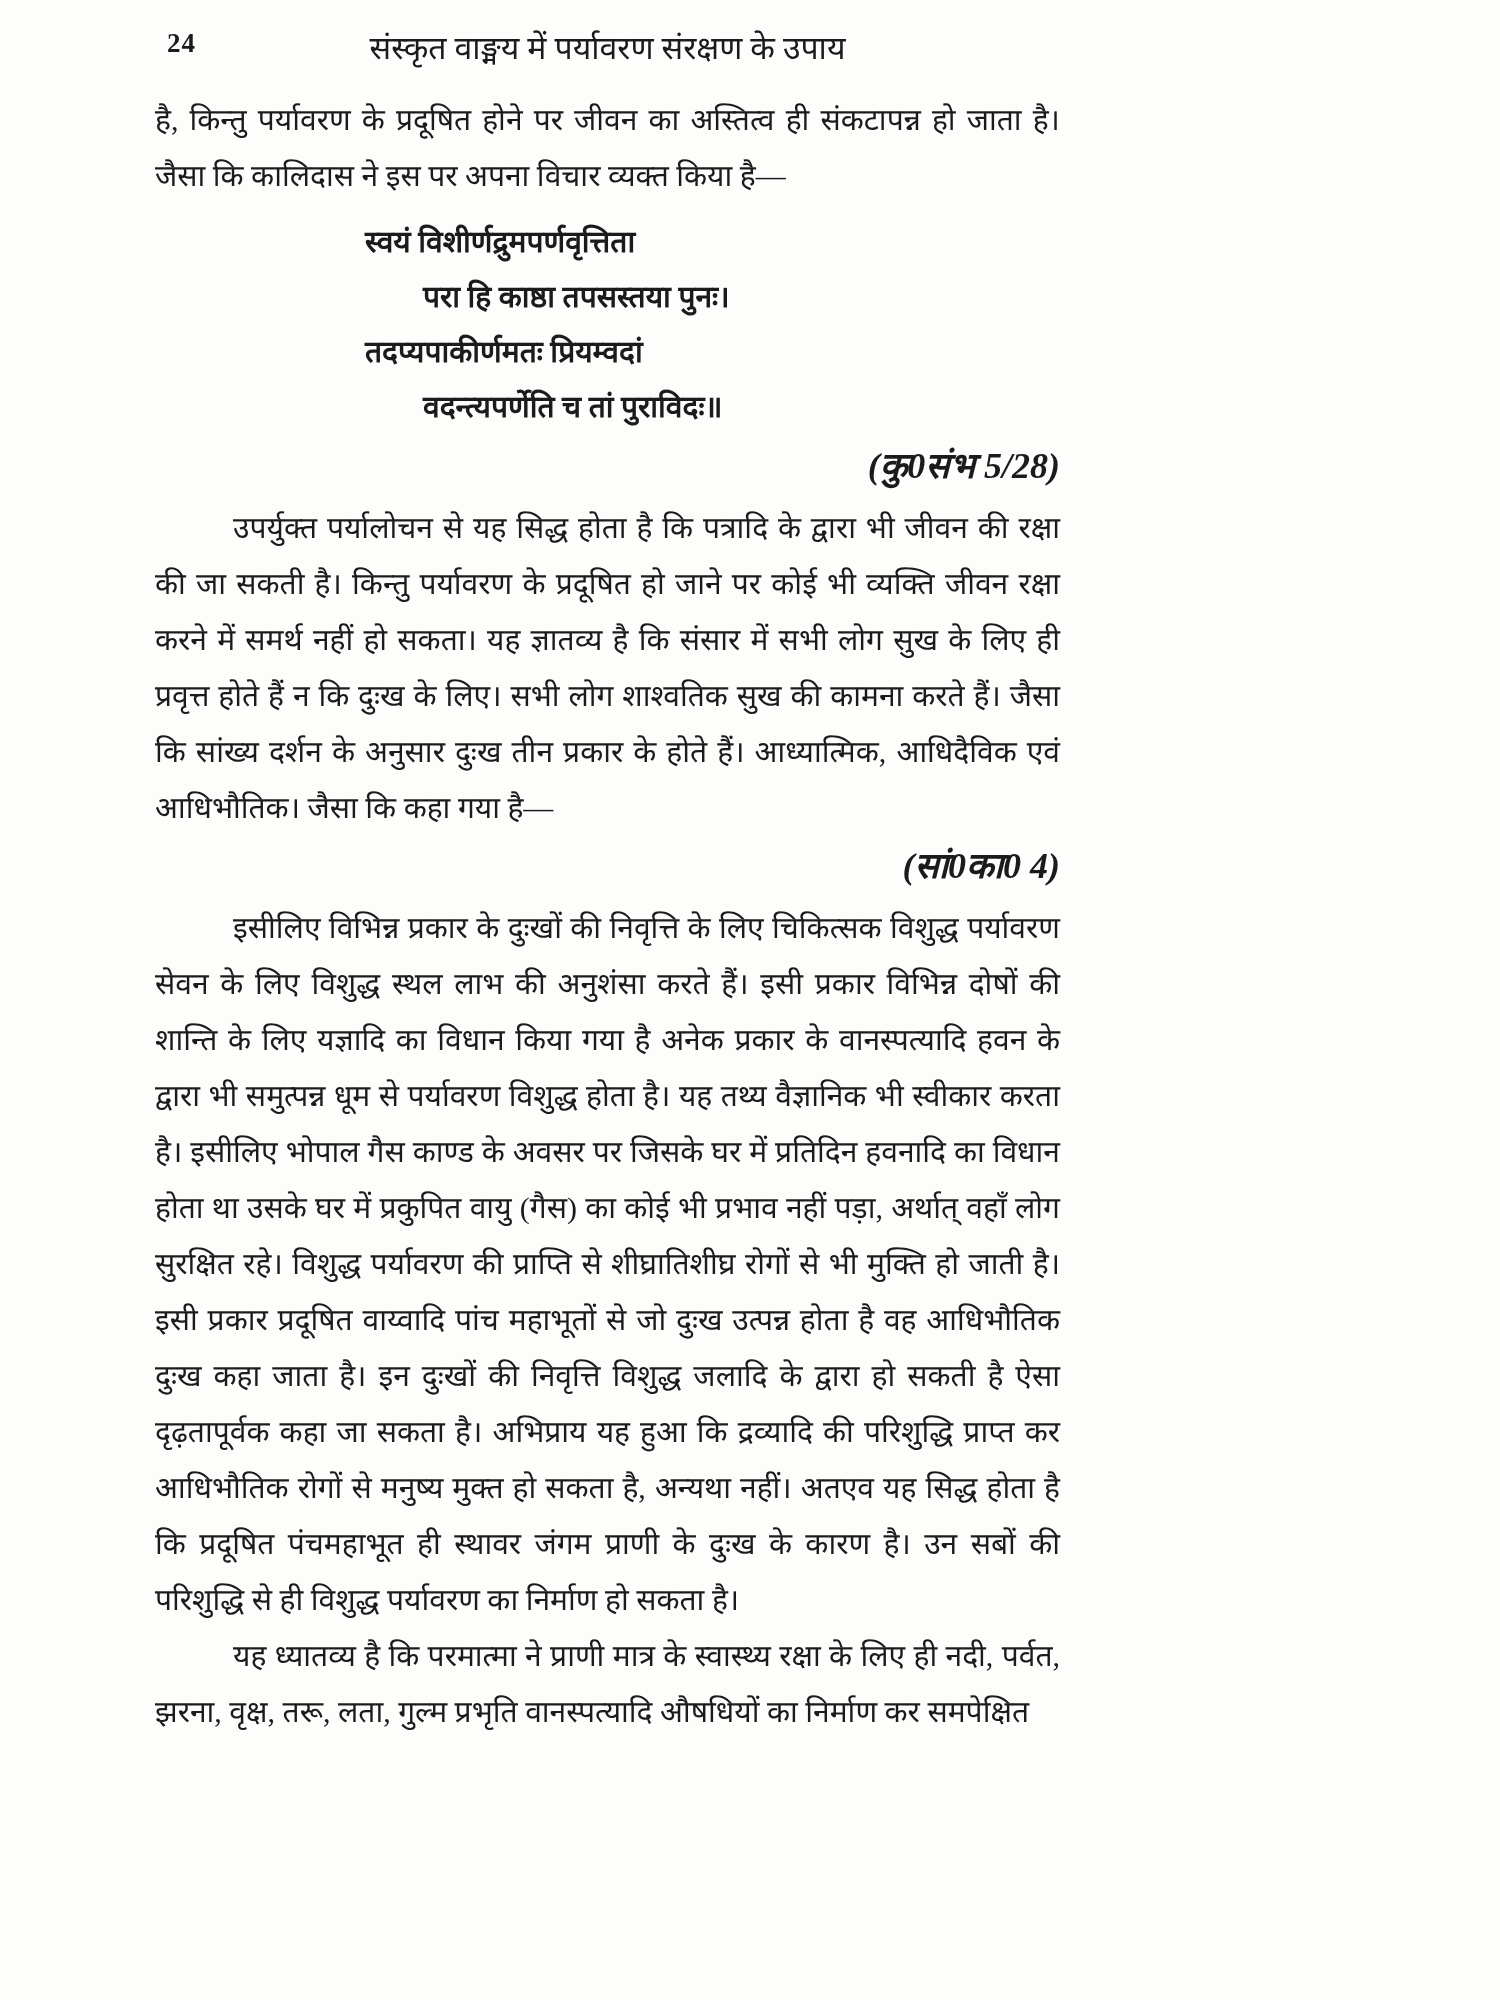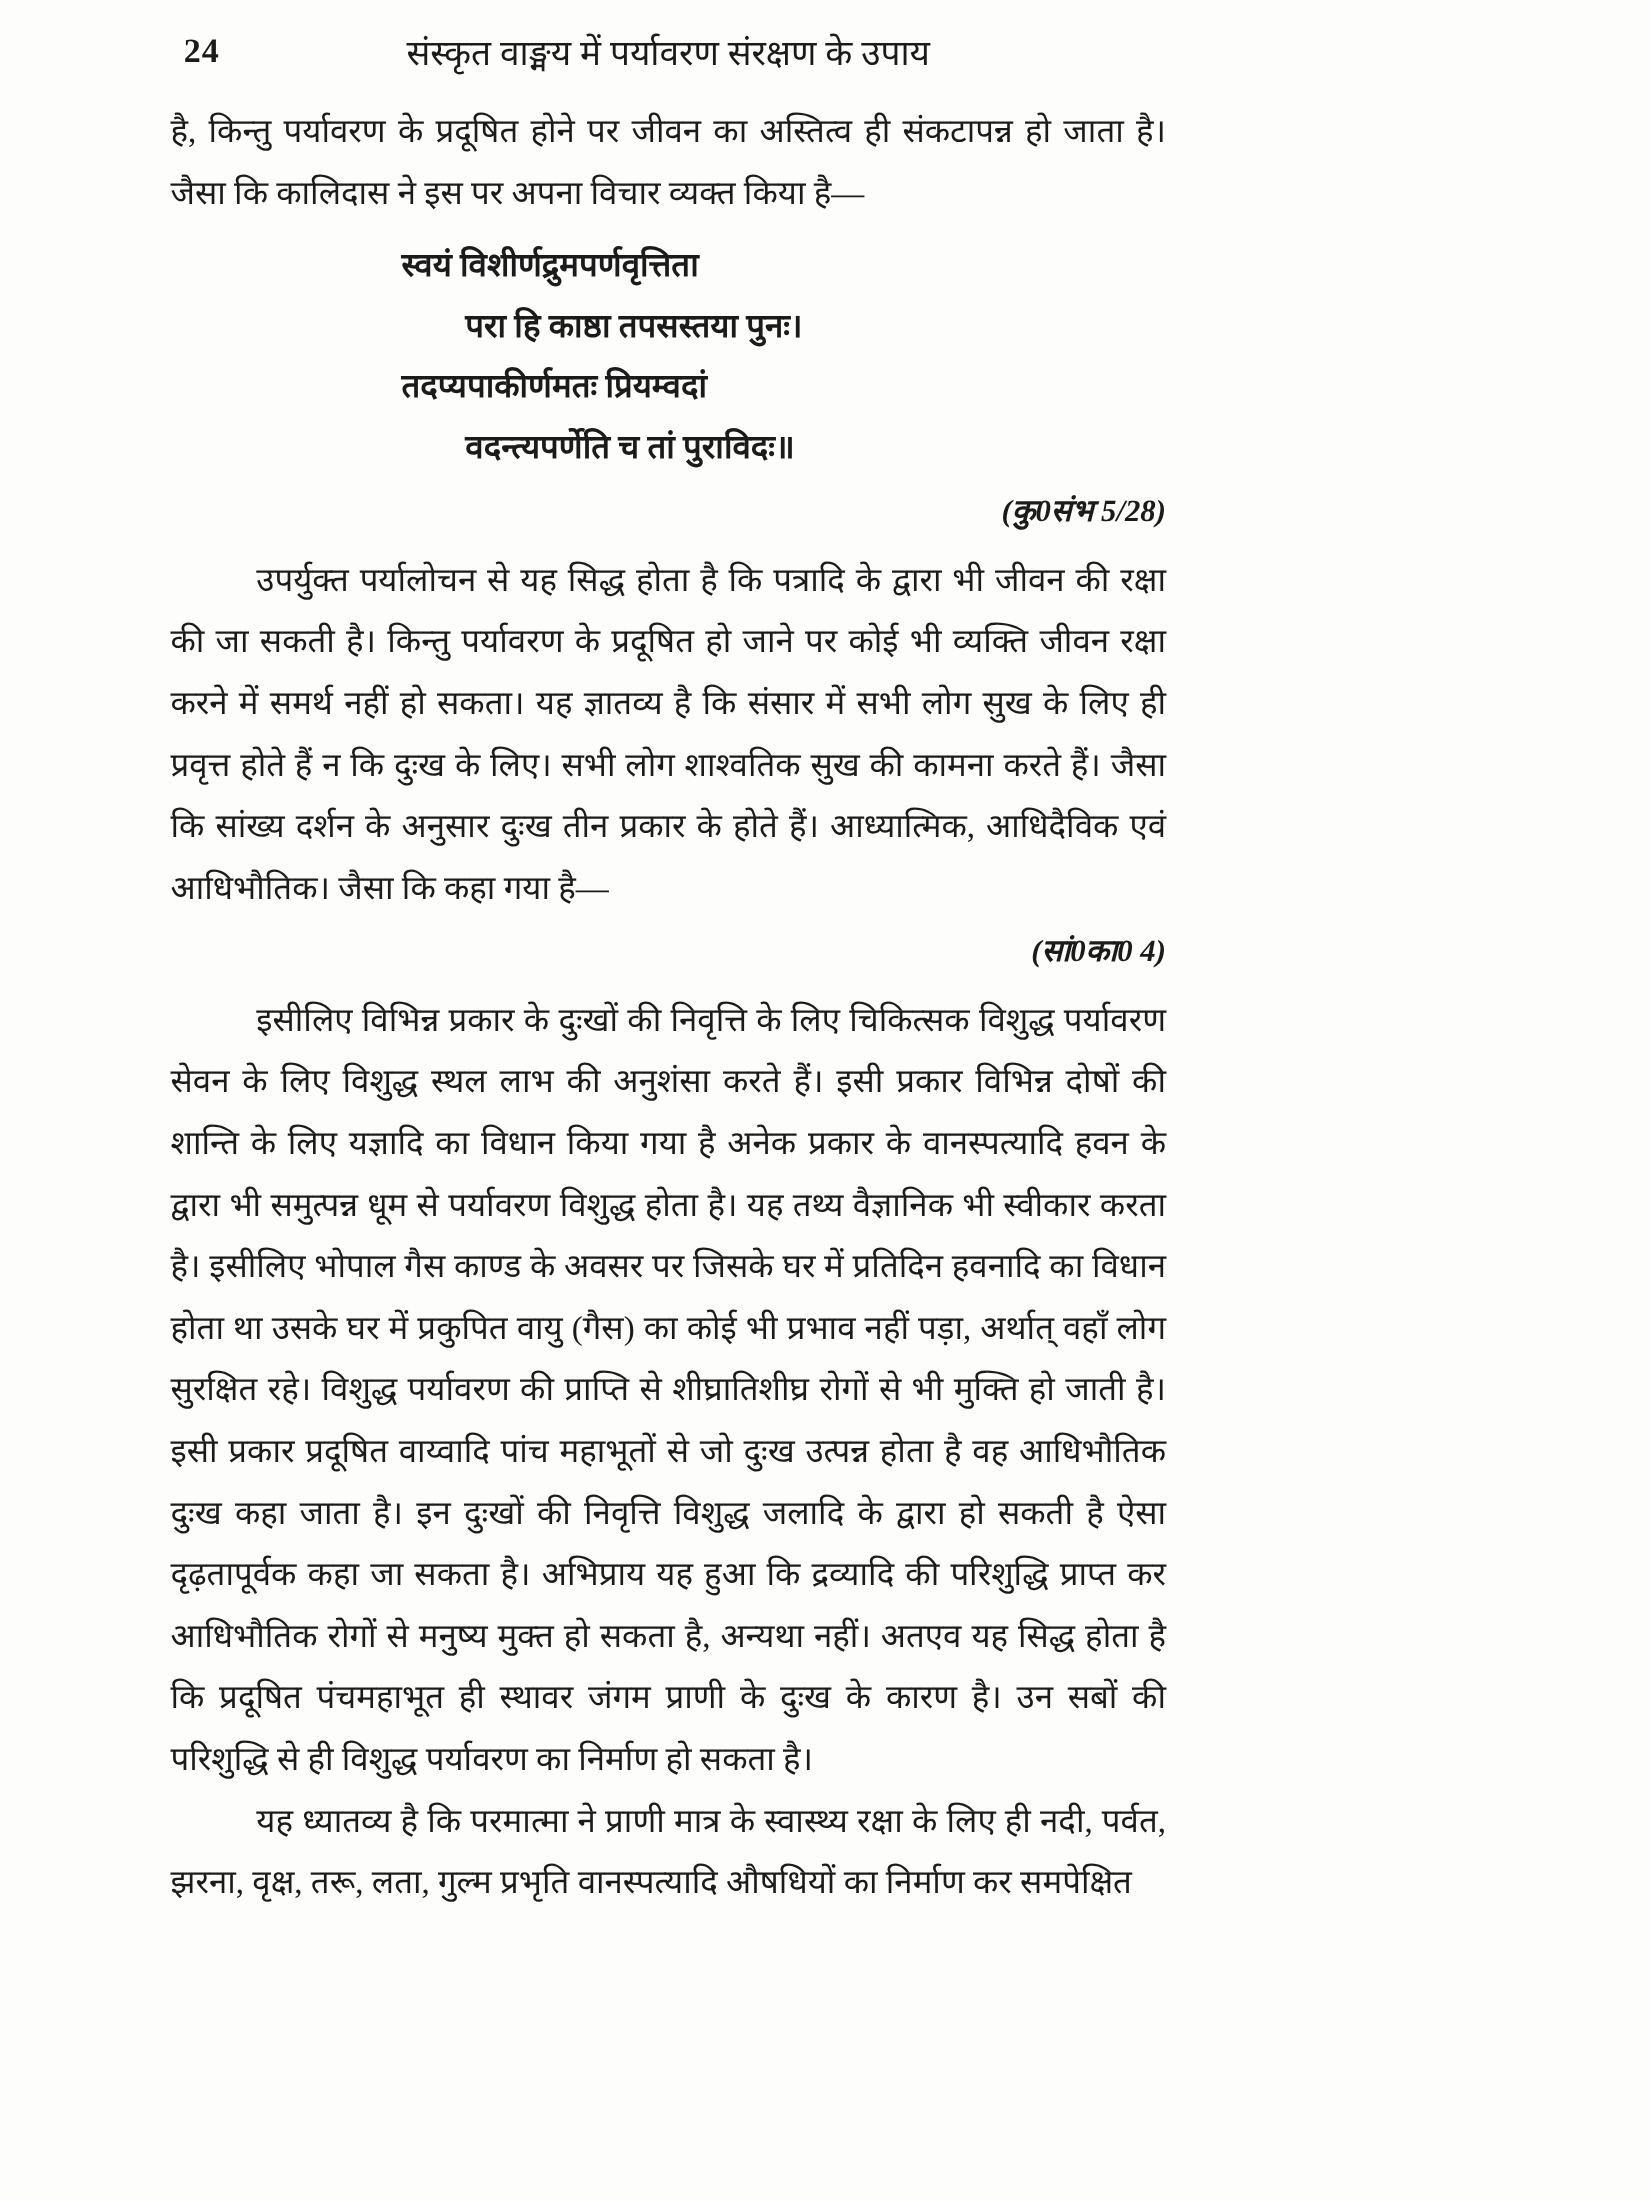--- a/index.html
+++ b/index.html
@@ -31,21 +31,21 @@
   
   .page-header {
     position: relative;
     width: 905px;
     height: 52px;
   }
   .page-number {
     position: absolute;
     left: 12px;
     top: 2px;
-    font-size: 31px;
+    font-size: 27px;
     font-weight: 700;
     letter-spacing: 1px;
   }
   .header-title {
     text-align: center;
     font-size: 32px;
     font-weight: 400;
     line-height: 44px;
   }
 
@@ -68,21 +68,21 @@
     line-height: 55px;
   }
   .verse-line { white-space: nowrap; }
   .verse-line.hang { margin-left: 58px; }
 
   
   .citation {
     text-align: right;
     font-style: italic;
     font-weight: 600;
-    font-size: 28px;
+    font-size: 36px;
     line-height: 48px;
     margin: 6px 0 10px 0;
   }
 </style>
 </head>
 <body>
 
 <div class="page">
 
   <header class="page-header">

